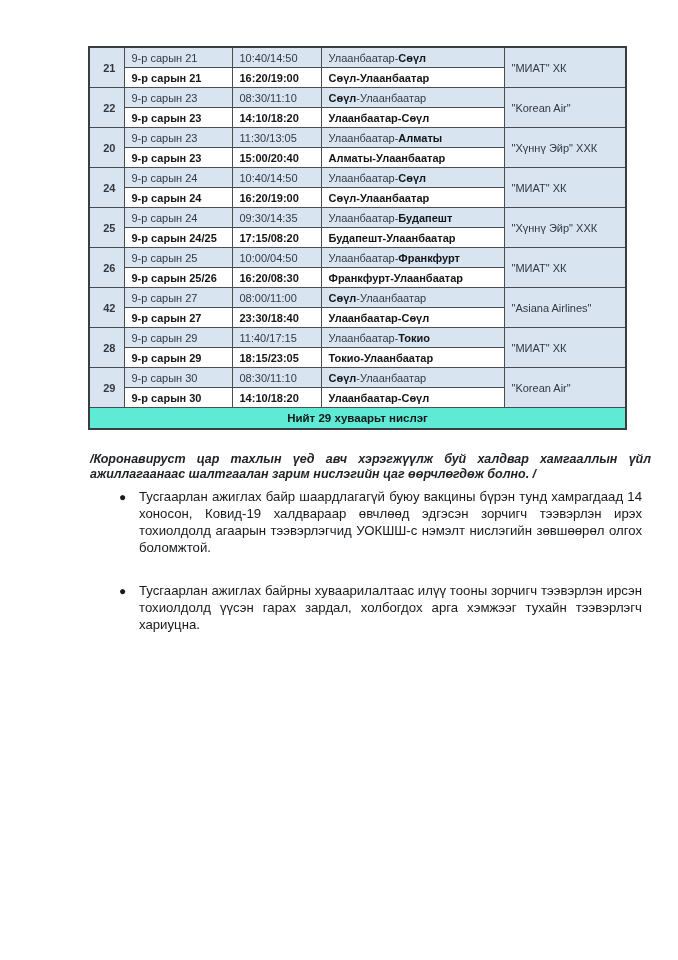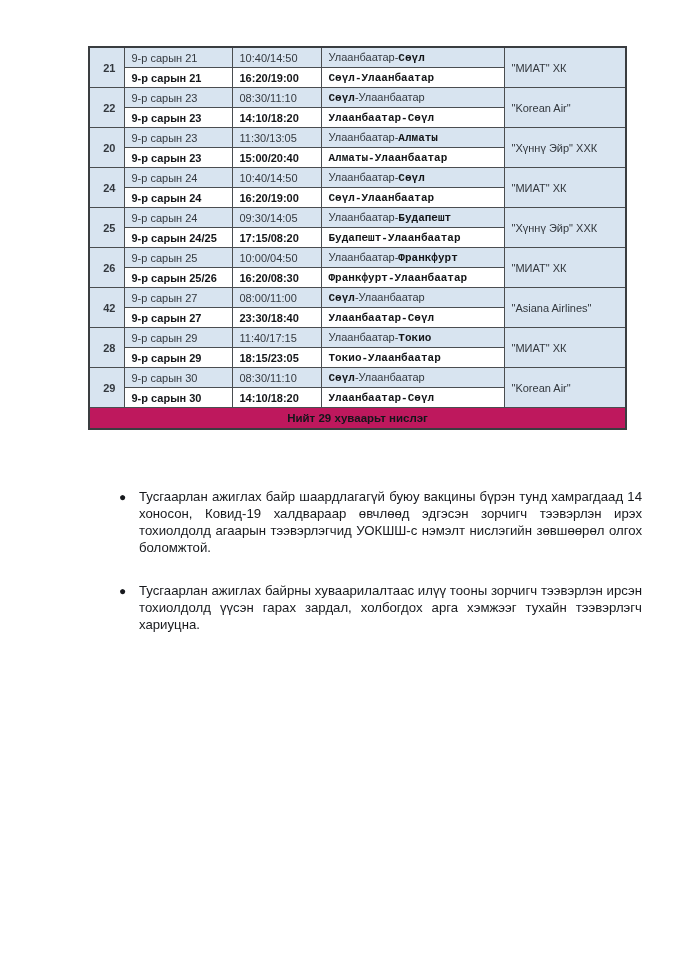--- a/index.html
+++ b/index.html
@@ -28,23 +28,23 @@
     vertical-align:middle;
     white-space:nowrap; overflow:hidden;
   }
   tr.r1 td { background:#d8e4f0; }
   tr.r2 td { background:#ffffff; font-weight:bold; color:#131518; }
   td.num {
     background:#d8e4f0; text-align:center; padding:0;
     font-weight:bold; color:#1b1e22; font-size:11.5px;margin-top:32px;
   }
   td.airline { background:#d8e4f0; padding-left:8px; color:#2d3339; }
-  .seg-bold { font-weight:bold; color:#131518;font-family:Liberation Mono, monospace; }
+  .seg-bold { font-weight:bold; color:#131518; }
   tr.footer-row td {
-    background:#be185d; text-align:center; padding:0;
+    background:#5eead4; text-align:center; padding:0;
     font-weight:bold; color:#13161a; font-size:11.5px; height:20px;
   }
 
   
   .note {
     position:absolute; left:90px; top:439px; width:561px;
     font-size:12.5px; line-height:15.5px;
     font-weight:bold; font-style:italic;
     text-align:justify;
     color:#1e2125;
@@ -129,21 +129,21 @@
     </tr>
     <tr class="r2">
       <td class="date">9-р сарын 24</td>
       <td class="time">16:20/19:00</td>
       <td class="route"><span class="seg-bold">Сөүл</span><span class="seg-bold">-Улаанбаатар</span></td>
     </tr>
 
     <tr class="r1">
       <td class="num" rowspan="2">25</td>
       <td class="date">9-р сарын 24</td>
-      <td class="time">09:30/14:05</td>
+      <td class="time">09:30/14:35</td>
       <td class="route"><span>Улаанбаатар-</span><span class="seg-bold">Будапешт</span></td>
       <td class="airline" rowspan="2">"Хүннү Эйр" ХХК</td>
     </tr>
     <tr class="r2">
       <td class="date">9-р сарын 24/25</td>
       <td class="time">17:15/08:20</td>
       <td class="route"><span class="seg-bold">Будапешт</span><span class="seg-bold">-Улаанбаатар</span></td>
     </tr>
 
     <tr class="r1">
@@ -198,20 +198,21 @@
       <td class="route"><span class="seg-bold">Улаанбаатар-</span><span class="seg-bold">Сөүл</span></td>
     </tr>
   </tbody>
     <tbody>
       <tr class="footer-row">
         <td colspan="5">Нийт 29 хуваарьт нислэг</td>
       </tr>
     </tbody>
   </table>
 
+  <p class="note">/Коронавируст цар тахлын үед авч хэрэгжүүлж буй халдвар хамгааллын үйл ажиллагаанаас шалтгаалан зарим нислэгийн цаг өөрчлөгдөж болно. /</p>
 
   <ul class="bullets">
     <li>
       <span class="bullet-dot">●</span>
       <span>Тусгаарлан ажиглах байр шаардлагагүй буюу вакцины бүрэн тунд хамрагдаад 14 хоносон, Ковид-19 халдвараар өвчлөөд эдгэсэн зорчигч тээвэрлэн ирэх тохиолдолд агаарын тээвэрлэгчид УОКШШ-с нэмэлт нислэгийн зөвшөөрөл олгох боломжтой.</span>
     </li>
     <li>
       <span class="bullet-dot">●</span>
       <span>Тусгаарлан ажиглах байрны хуваарилалтаас илүү тооны зорчигч тээвэрлэн ирсэн тохиолдолд үүсэн гарах зардал, холбогдох арга хэмжээг тухайн тээвэрлэгч хариуцна.</span>
     </li>

